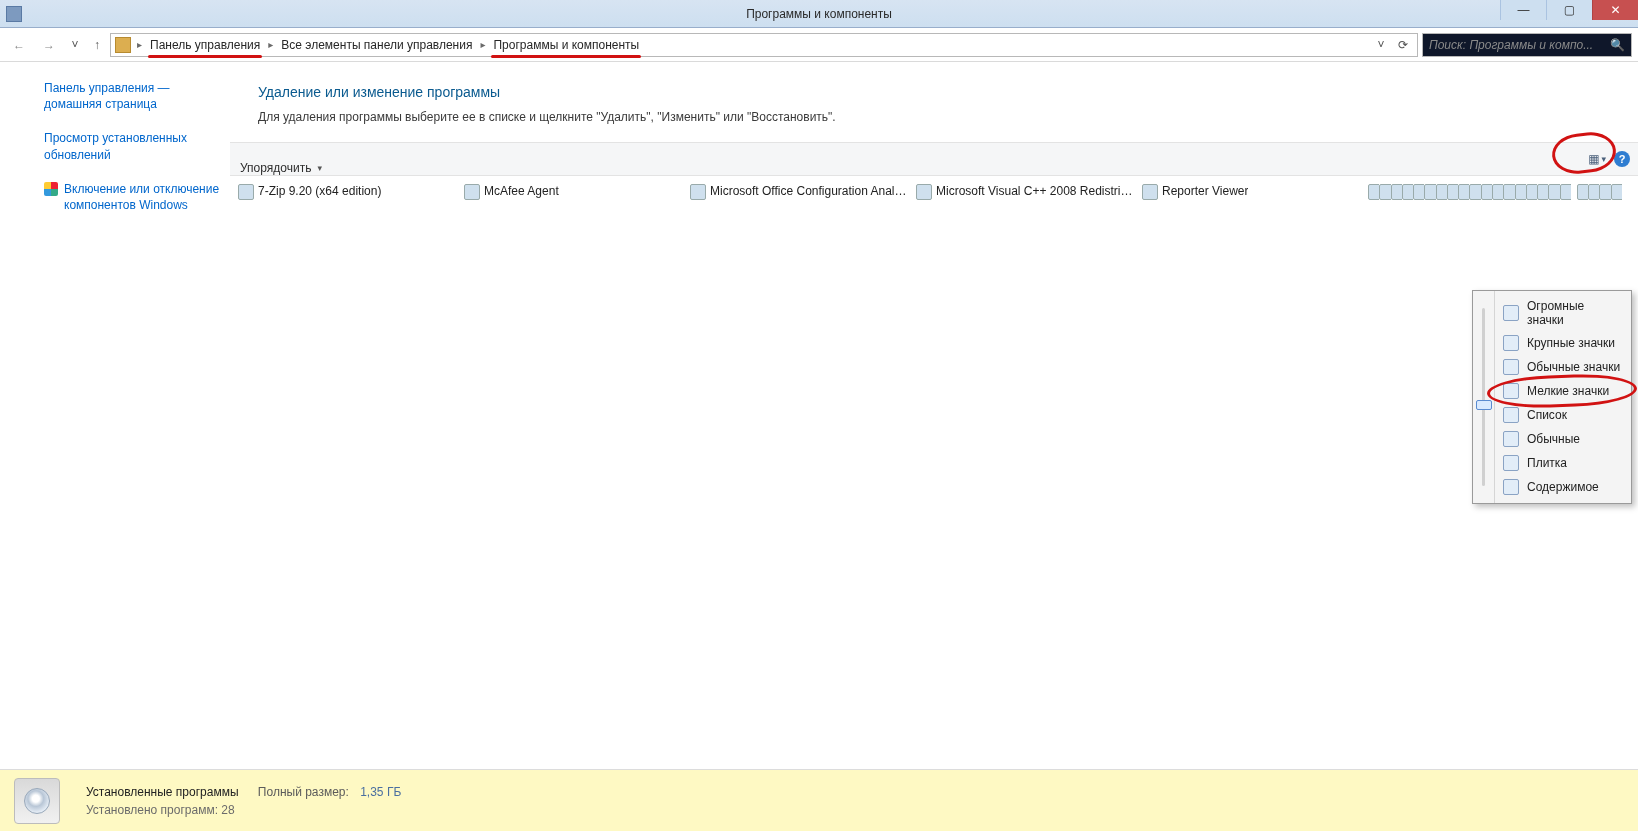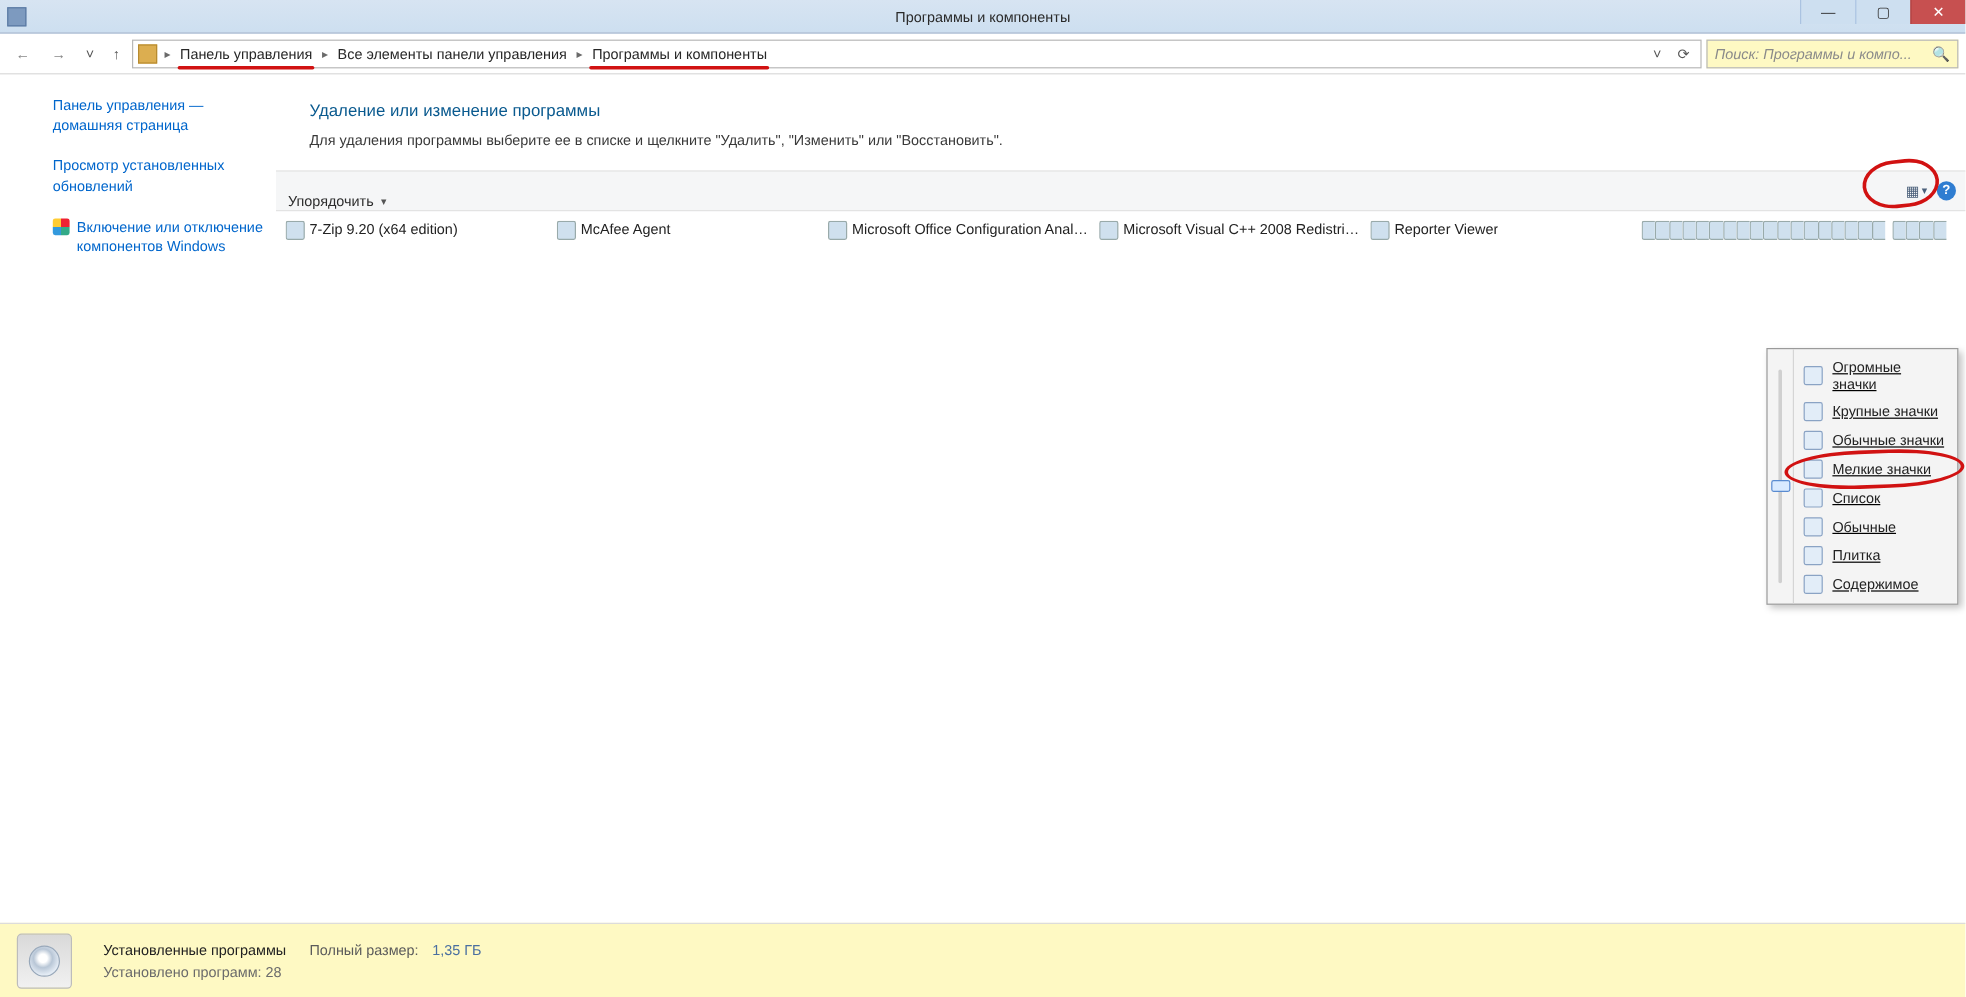--- a/index.html
+++ b/index.html
@@ -67,21 +67,21 @@
   }
   .crumb-sep { color:#6a6a6a; font-size:10px; padding:0 2px; }
   .crumb { color:#272727; padding:0 2px; position:relative; }
   .underline-red {
     position:absolute; left:0; right:0; bottom:-6px; height:3px;
     background:#d11212; border-radius:2px;
   }
   .addr-right { margin-left:auto; display:flex; align-items:center; gap:2px; }
   .addr-btn { width:20px; height:20px; display:flex; align-items:center; justify-content:center; color:#555;}
   .searchbox {
-    width: 210px; height:24px; border:1px solid #b8b8b8; background:#fef9c3;
+    width: 210px; height:24px; border:1px solid #b8b8b8; background:#0f172a;
     display:flex; align-items:center; padding:0 6px; color:#8a8a8a;
     gap:6px;
   }
   .search-placeholder { flex:1; font-style:italic; color:#8a8a8a; overflow:hidden; white-space:nowrap; text-overflow:ellipsis;}
   .search-icon { color:#6a7ea0; }
 
   
   .content {
     display:flex;
     height: calc(100% - 28px - 34px - 62px);
@@ -178,21 +178,21 @@
     display:flex; align-items:center; justify-content:center;
     position:relative;
   }
   .slider-track { width:3px; background:#d0d0d0; height:84%; border-radius:2px; position:relative;}
   .slider-thumb {
     position:absolute; left:50%; transform:translateX(-50%);
     top: 109px;
     width:16px; height:10px;
     background:#d9eaff; border:1px solid #5a8bd0; border-radius:2px;
   }
-  .view-items { flex:1; padding:4px 0;text-decoration:underline; }
+  .view-items { flex:1; padding:4px 0; }
   .vitem {
     display:flex; align-items:center; gap:8px;
     padding: 4px 10px 4px 8px;
     position:relative;
   }
   .vitem .vico {
     width:16px; height:16px; border:1px solid #8aa3c4; background:#e2edf8; border-radius:2px;
     flex-shrink:0;
   }
   .vitem .vlabel { color:#222; }

